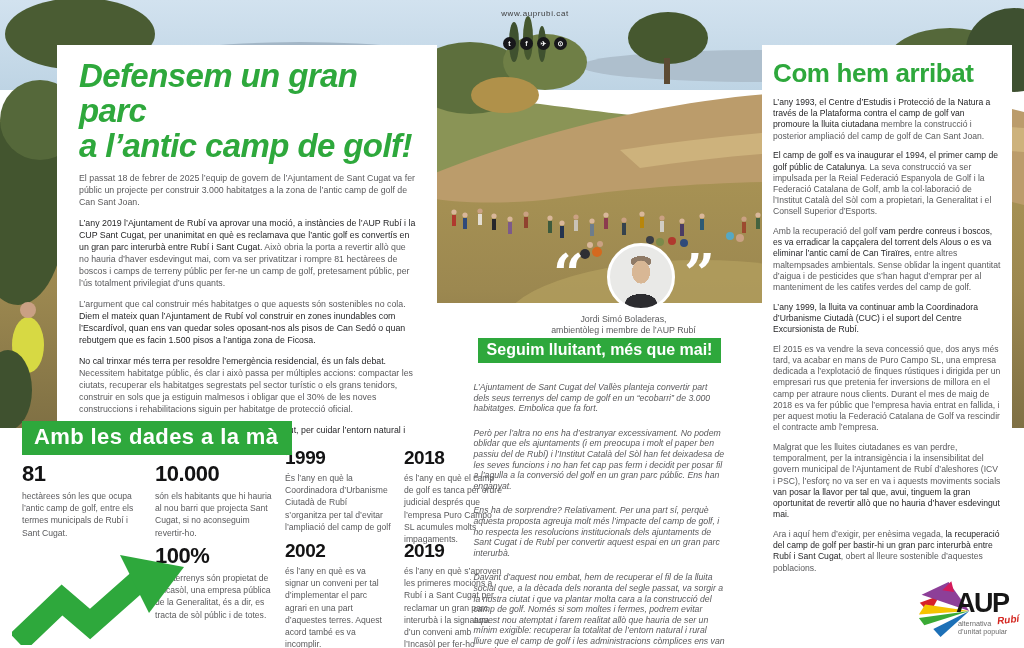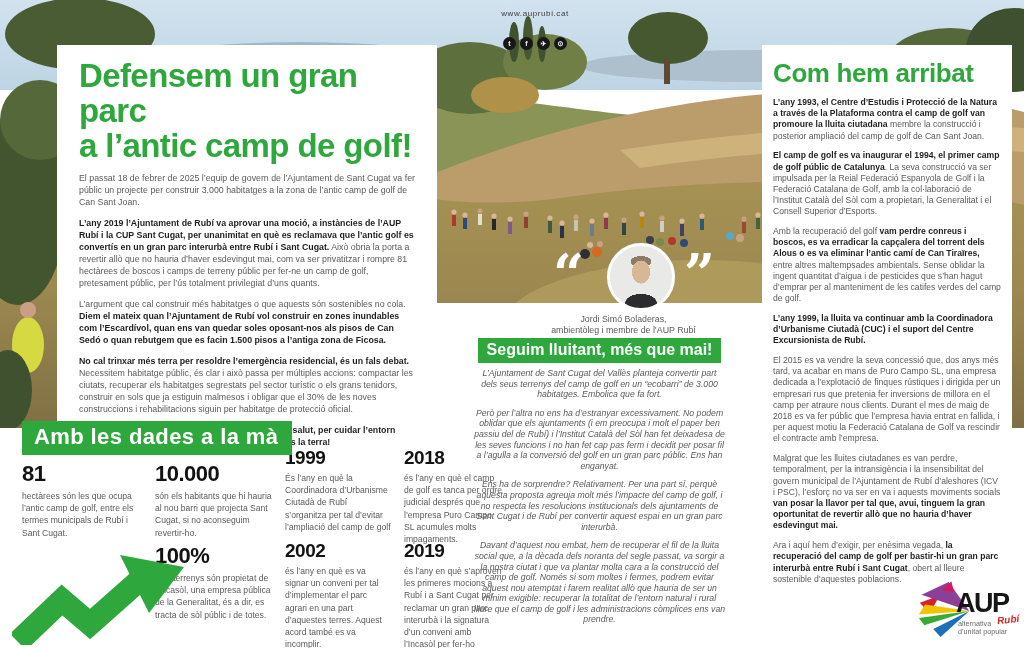--- a/index.html
+++ b/index.html
@@ -6,26 +6,26 @@
   .page{position:relative;width:1024px;height:648px;background:#ffffff;overflow:hidden;
         font-family:"Liberation Sans",sans-serif;color:#58585a;}
   .hero{position:absolute;left:0;top:0;width:1024px;height:428px;z-index:0;}
   .card{position:absolute;background:#ffffff;z-index:1;box-sizing:border-box;}
   .card-left{left:57px;top:45px;width:380px;height:603px;padding:13px 21px 0 22px;}
   .card-right{left:762px;top:45px;width:250px;height:603px;padding:14px 11px 0 11px;}
   .mid-cover{position:absolute;left:437px;top:303px;width:325px;height:125px;background:#fff;z-index:1;}
   .white-bottom{position:absolute;left:0;top:428px;width:1024px;height:220px;background:#fff;z-index:1;}
 
   h1.left-title{margin:0 0 9px 0;font-size:33px;line-height:35px;font-weight:bold;
-                letter-spacing:-0.6px;color:#2ea83c;}
+                letter-spacing:-0.6px;color:#2ea83c;font-style:italic;}
   h1.right-title{margin:0 0 9px 0;font-size:26px;line-height:29px;font-weight:bold;
                 letter-spacing:-0.4px;color:#2ea83c;}
   .card-left p{margin:0 0 9px 0;font-size:8.8px;line-height:12px;color:#5a5a5c;}
   .card-right p{margin:0 0 8.5px 0;font-size:8.6px;line-height:11.2px;color:#5a5a5c;}
-  span.b{font-weight:bold;color:#1f1f21;}
+  span.b{font-weight:normal;color:#1f1f21;}
 
   .topbar{position:absolute;left:435px;top:9px;width:200px;text-align:center;z-index:2;}
   .topbar .url{font-size:8px;letter-spacing:0.6px;color:#3c3c3c;margin-bottom:19px;}
   .social{display:flex;justify-content:center;gap:4px;}
   .social .ic{width:13px;height:13px;border-radius:50%;background:#17171a;color:#fff;
               font-size:7px;line-height:13px;text-align:center;font-weight:bold;cursor:pointer;}
 
   .avatar{position:absolute;left:607px;top:243px;width:62px;height:62px;border-radius:50%;
           border:3px solid #fff;z-index:2;
           background:
@@ -36,21 +36,21 @@
   .quote-mark{position:absolute;z-index:2;color:#ffffff;font-family:"DejaVu Serif",serif;
               font-weight:bold;font-size:54px;line-height:1;}
   .q-open{left:553px;top:247px;}
   .q-close{left:684px;top:247px;}
   .mid-caption{position:absolute;left:461px;top:314px;width:325px;text-align:center;
                font-size:8.8px;line-height:11px;color:#5a5a5c;z-index:2;}
   .mid-banner-row{position:absolute;left:437px;top:338px;width:325px;text-align:center;z-index:2;}
   .green-banner{display:inline-block;background:#2ea83c;color:#fff;font-weight:bold;}
   .mid-banner-row .green-banner{font-size:16px;padding:3px 9px 4px 9px;}
   .mid-paras{position:absolute;left:437px;top:368px;width:325px;z-index:2;}
-  .mid-paras p{margin:0 auto 8px auto;width:252px;text-align:center;font-style:italic;
+  .mid-paras p{margin:14px auto 8px auto;width:252px;text-align:left;font-style:italic;
                font-size:8.7px;line-height:10.6px;color:#5a5a5c;}
 
   .data-banner{position:absolute;left:22px;top:421px;z-index:3;}
   .data-banner .green-banner{font-size:22px;letter-spacing:0.4px;padding:3px 14px 5px 12px;}
   .stat{position:absolute;z-index:2;}
   .stat .v{font-weight:bold;color:#131314;letter-spacing:-0.5px;}
   .stat.big .v{font-size:22px;line-height:24px;}
   .stat.year .v{font-size:19px;line-height:21px;}
   .stat .t{margin-top:4px;font-size:8.6px;line-height:12.2px;color:#5a5a5c;}
   .s1{left:22px;top:462px;width:122px;}

